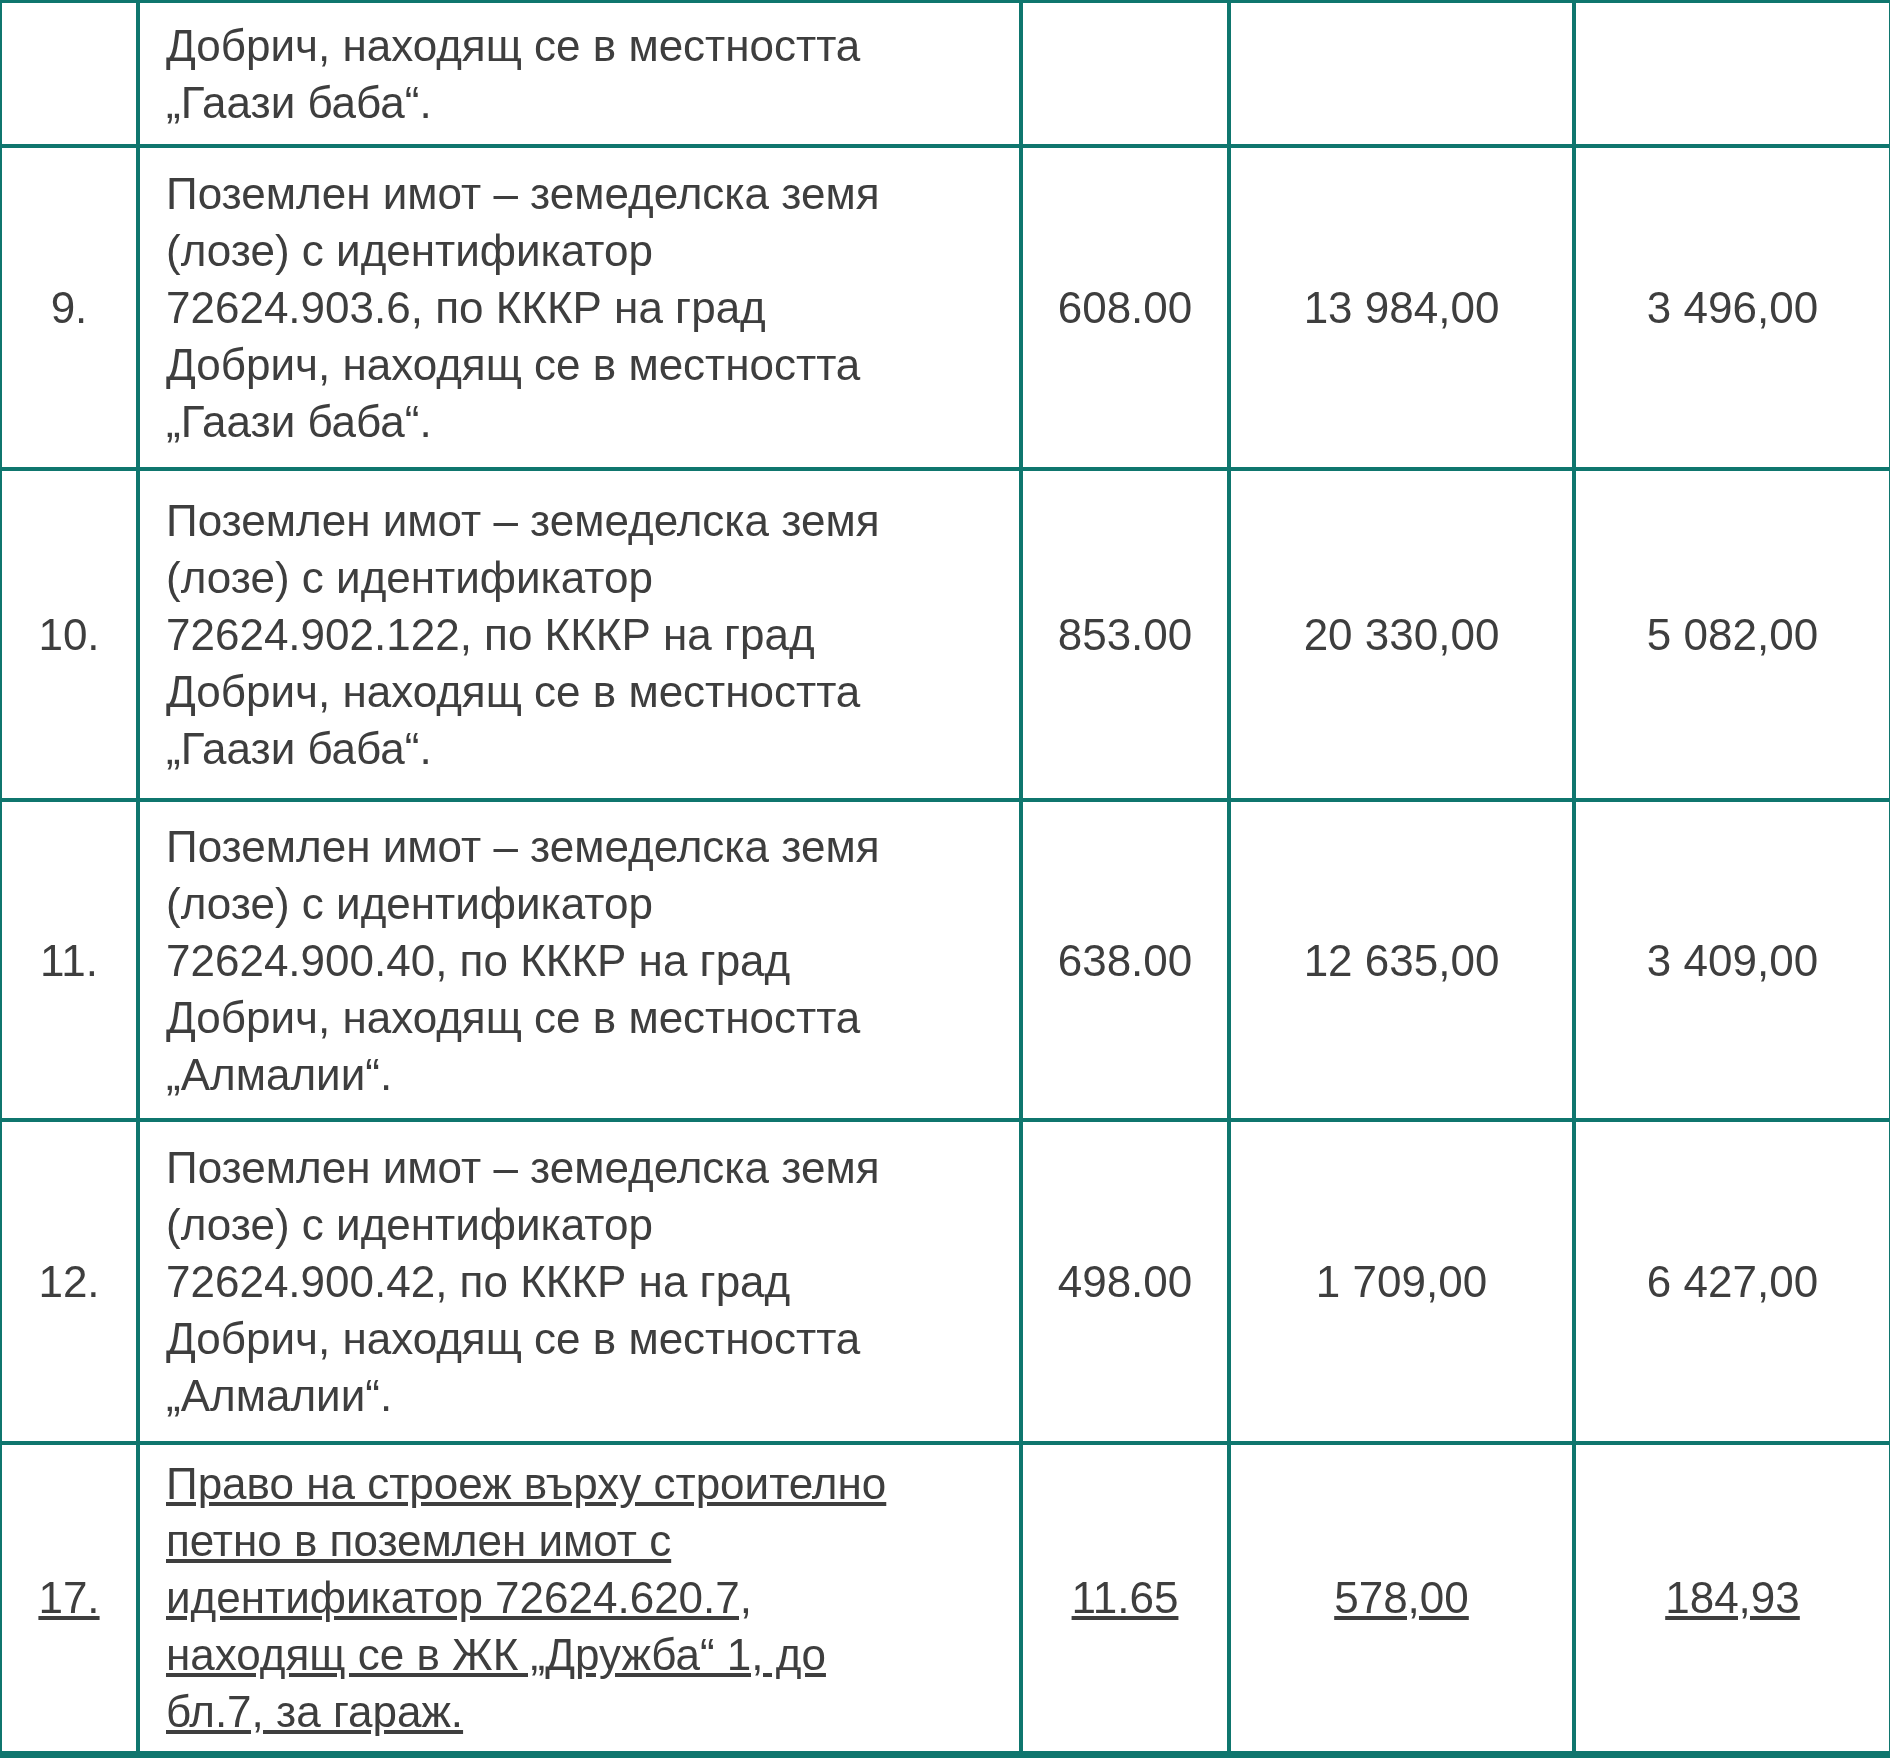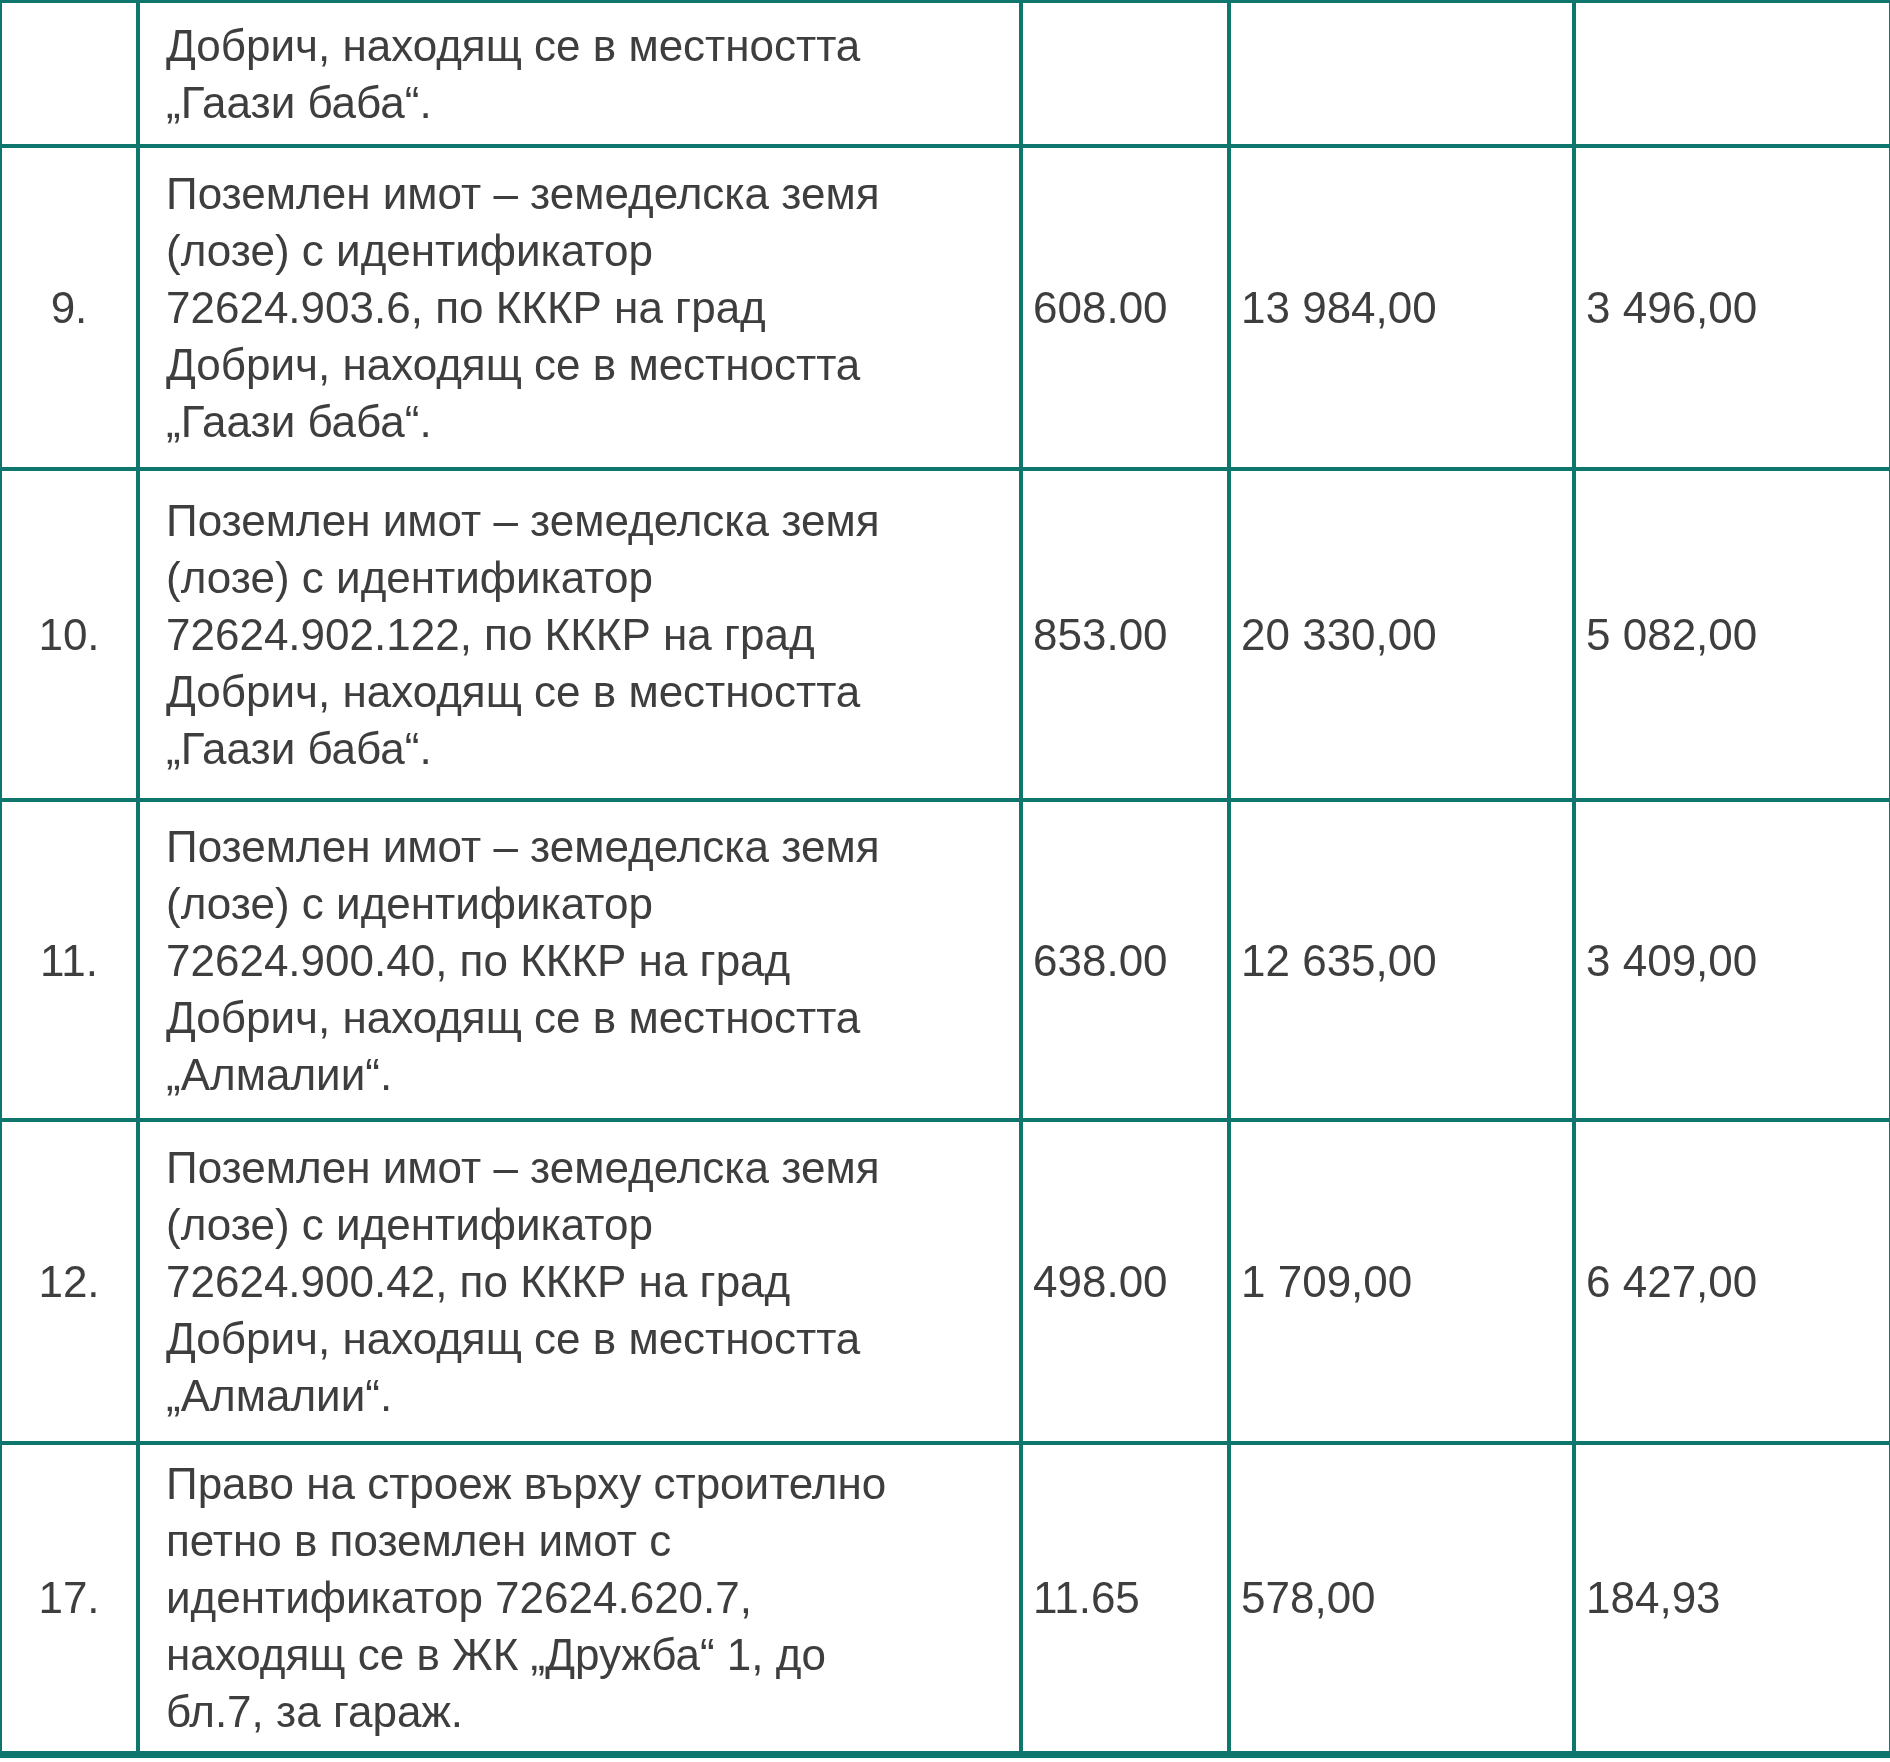--- a/index.html
+++ b/index.html
@@ -30,27 +30,28 @@
   td.num {
     text-align: center;
     padding: 0 6px;
   }
   td.desc {
     text-align: left;
     padding: 10px 18px 10px 26px;
     white-space: pre-line;
   }
   td.val {
+    text-align: center;
     padding: 0 10px;
   }
   
   tr td:first-child   { border-left-width: 2px; }
   tr td:last-child    { border-right-width: 4px; }
   tr.row-partial td   { border-top-width: 3px; }
-  tr.row-last td      { border-bottom-width: 7px; }
+  tr.row-last td      { border-bottom-width: 7px; text-decoration: underline; }
 
   tr.row-partial { height: 144px; }
   tr.row-9  { height: 322px; }
   tr.row-10 { height: 330px; }
   tr.row-11 { height: 318px; }
   tr.row-12 { height: 322px; }
   tr.row-13 { height: 310px; }
 </style>
 </head>
 <body>

